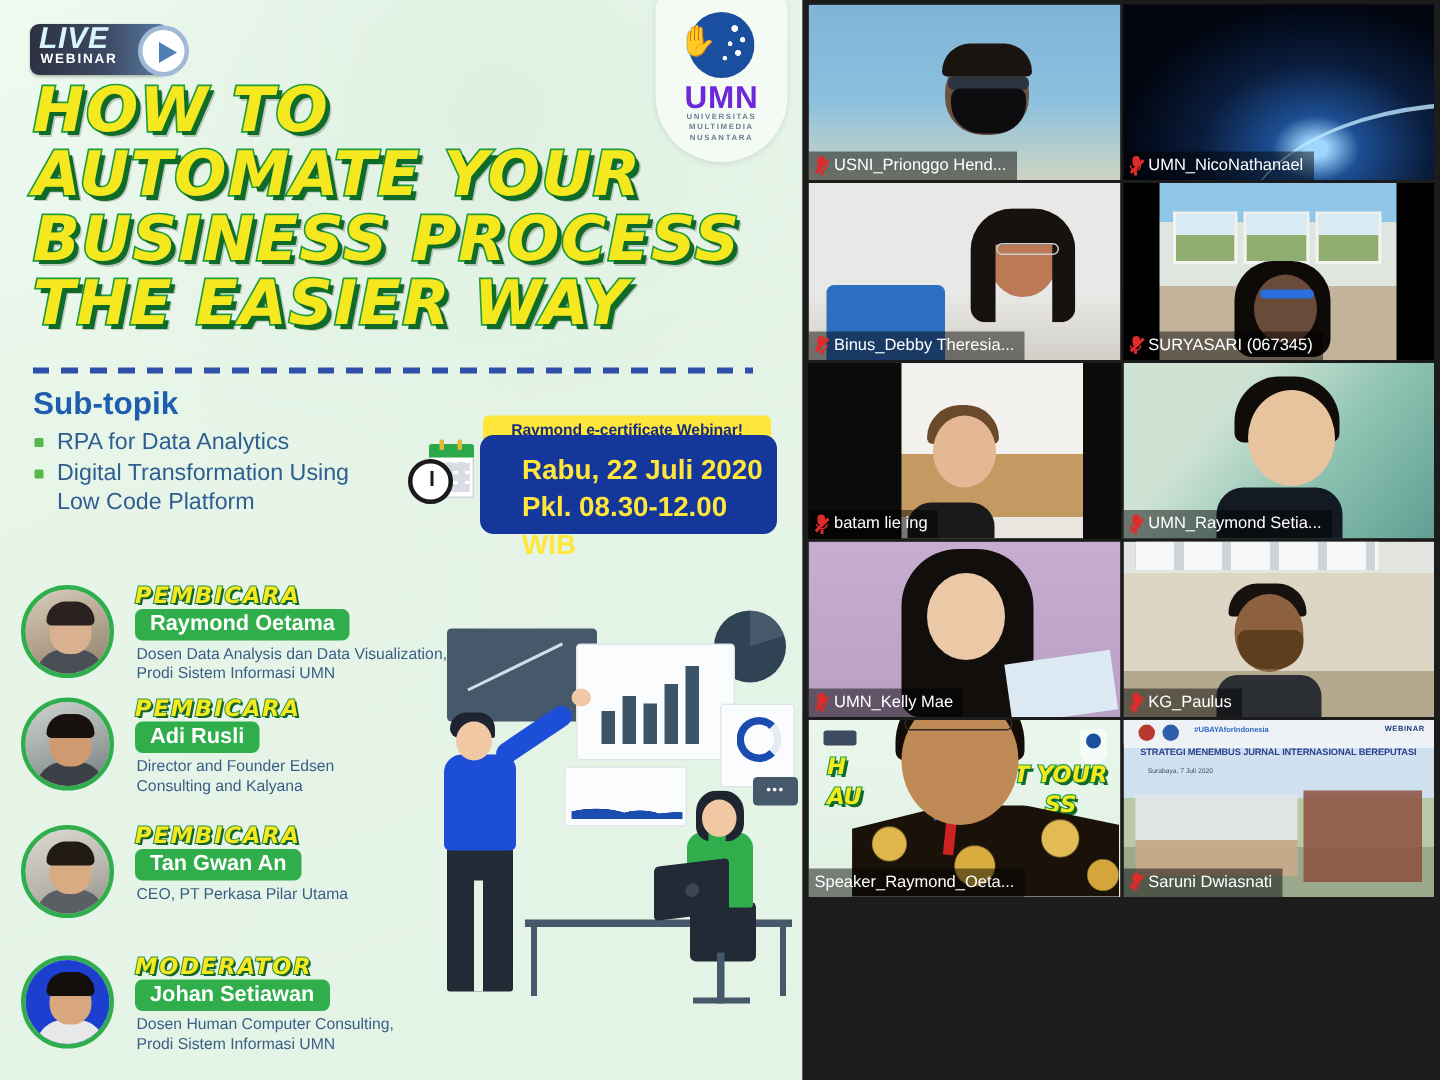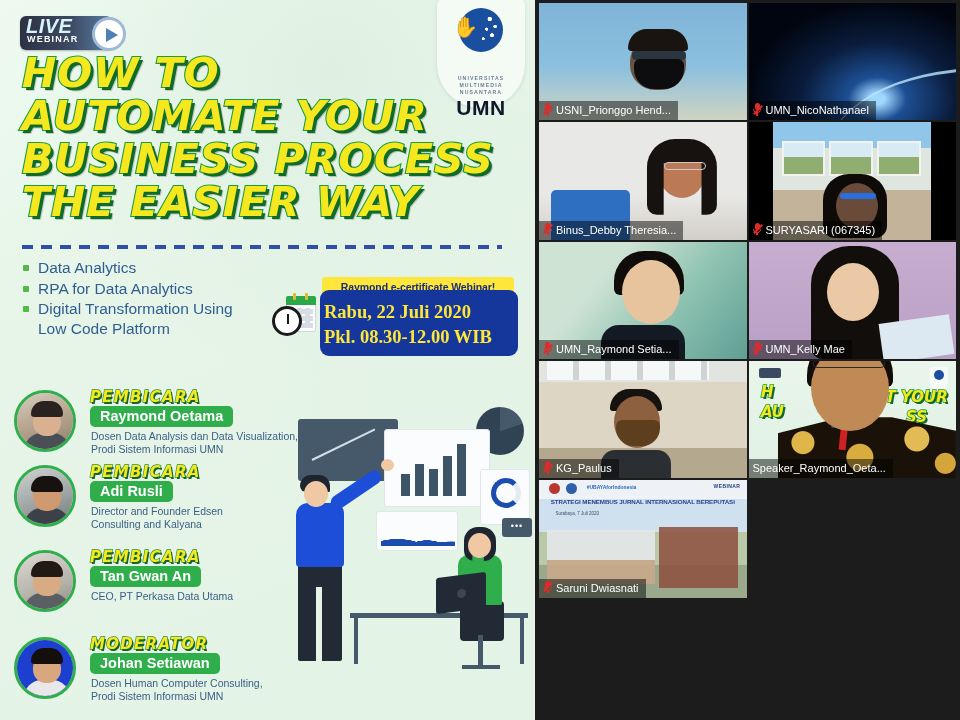--- a/index.html
+++ b/index.html
@@ -42,21 +42,21 @@
     border-radius:50%; background:#1a4fa0;
     background-image:
       radial-gradient(circle at 70% 25%, #ffffff 0 2px, transparent 2.5px),
       radial-gradient(circle at 82% 42%, #ffffff 0 1.6px, transparent 2px),
       radial-gradient(circle at 63% 48%, #ffffff 0 1.4px, transparent 1.8px),
       radial-gradient(circle at 75% 62%, #ffffff 0 1.8px, transparent 2.2px),
       radial-gradient(circle at 55% 70%, #ffffff 0 1.3px, transparent 1.7px); }
   #umn-logo .hand { position:absolute; left:16px; top:19px; font-size:20px;
     color:#e8eef6; text-shadow:0 0 1px #5d6f86; }
   #umn-logo .umn-t { position:absolute; left:0; right:0; top:58px; text-align:center;
-    color:#0f172a; font-size:21px; font-weight:bold; letter-spacing:.5px;margin-top:42px; }
+    color:#6d28d9; font-size:21px; font-weight:bold; letter-spacing:.5px; }
   #umn-logo .umn-s { position:absolute; left:0; right:0; top:79px; text-align:center;
     color:#6d7f92; font-size:5.2px; font-weight:bold; letter-spacing:1.1px; line-height:7px; }
 
   
   #headline { position:absolute; left:22px; top:52px; width:500px; }
   #headline .ln { font-size:41px; font-weight:bold; font-style:italic;
     line-height:43px; letter-spacing:1px; color:#f5e81e;
     -webkit-text-stroke:2.2px #1f9d3c;
     paint-order:stroke fill;
     text-shadow: 3px 3px 0 #0f6b28, 4px 4px 0 rgba(0,0,0,.18);
@@ -75,21 +75,21 @@
     height:6px; border-radius:1px; background:#54b948; }
   #subtopik li span.cont { display:block; padding-left:0; }
 
   
   #date-card { position:absolute; left:320px; top:290px; width:198px; height:66px;
     background:#15379b; border-radius:9px; }
   #cert-ribbon { position:absolute; left:322px; top:277px; width:192px; height:20px;
     background:#ffe63b; border-radius:4px; color:#1a2f7a; font-size:10.5px;
     font-weight:bold; text-align:center; line-height:20px; letter-spacing:-.1px; }
   #date-card .dl { color:#ffe63b; font-weight:bold; font-size:18.5px; line-height:25px;
-    padding-left:4px;font-family:Liberation Serif, serif; }
+    padding-left:28px; }
   #date-card .dl:first-child { padding-top:10px; }
   #clock-ico { position:absolute; left:272px; top:293px; width:46px; height:48px; }
   #clock-ico .cal { position:absolute; left:14px; top:3px; width:30px; height:36px;
     background:#fff; border:1px solid #cfd6dd; border-radius:2px; }
   #clock-ico .calhd { position:absolute; left:14px; top:3px; width:30px; height:9px;
     background:#2aa84a; border-radius:2px 2px 0 0; }
   #clock-ico .calgr { position:absolute; left:17px; top:15px; width:24px; height:20px;
     background:
       repeating-linear-gradient(90deg,#d8dde3 0 5px,transparent 5px 8px),
       repeating-linear-gradient(0deg,#d8dde3 0 5px,transparent 5px 7px); }
@@ -185,21 +185,21 @@
     width:38px; height:4px; background:#46596b; }
 
   
   #video-grid { position:absolute; left:535px; top:0; width:425px; height:720px;
     background:#1c1c1c; display:grid; grid-template-columns:1fr 1fr;
     grid-template-rows:repeat(6,1fr); gap:2px; padding:3px 4px 3px 4px; }
   .tile { position:relative; background:#000; overflow:hidden; }
   .tile .vid { position:absolute; inset:0; }
   .tile .nametag { position:absolute; left:0; bottom:0; max-width:96%;
     background:rgba(0,0,0,.48); color:#fff; font-size:11px; line-height:14px;
-    padding:2px 7px 3px 4px; display:flex; align-items:flex-start; gap:4px;
+    padding:2px 7px 3px 4px; display:flex; align-items:flex-end; gap:4px;
     white-space:nowrap; overflow:hidden; }
   .mic-ico { flex:0 0 auto; width:9px; height:13px; position:relative; display:inline-block; }
   .mic-ico .b { position:absolute; left:2px; top:0; width:5px; height:7px;
     border-radius:3px; background:#e02b2b; }
   .mic-ico .s { position:absolute; left:0.5px; top:6px; width:8px; height:4px;
     border:1.4px solid #e02b2b; border-top:none; border-radius:0 0 5px 5px; }
   .mic-ico .t { position:absolute; left:3.5px; top:9.5px; width:2px; height:3px; background:#e02b2b; }
   .mic-ico .slash { position:absolute; left:-1px; top:5.5px; width:12px; height:1.8px;
     background:#e02b2b; transform:rotate(-45deg); }
 
@@ -376,22 +376,22 @@
       <div id="headline">
         <div class="ln">HOW TO</div>
         <div class="ln">AUTOMATE YOUR</div>
         <div class="ln">BUSINESS PROCESS</div>
         <div class="ln">THE EASIER WAY</div>
       </div>
 
       <div id="dash-sep"></div>
 
       <div id="subtopik">
+        <h3>Sub-topik</h3>
         <ul>
-          <li>Data Analytics</li>
           <li>RPA for Data Analytics</li>
           <li>
             <span>Digital Transformation Using</span>
             <span class="cont">Low Code Platform</span>
           </li>
         </ul>
       </div>
 
       <div id="clock-ico">
         <div class="cal"></div>
@@ -441,21 +441,21 @@
       <div class="spk" style="top:548px">
         <div class="ph">
           <div class="face" style="background:linear-gradient(160deg,#dcdad4 0%,#b6b3ab 60%,#8d8a83 100%)"></div>
           <div class="body" style="background:#5a5f64"></div>
           <div class="head" style="background:#d8ab83"></div>
           <div class="hair" style="background:#201914"></div>
         </div>
         <div class="role">PEMBICARA</div>
         <div class="name">Tan Gwan An</div>
         <div class="desc">
-          <div>CEO, PT Perkasa Data Utama</div>
+          <div>CEO, PT Perkasa Pilar Utama</div>
           <div></div>
         </div>
       </div>
 
       <div class="spk" style="top:635px">
         <div class="ph">
           <div class="face" style="background:#1d3fd0"></div>
           <div class="body" style="background:#e8e8ea"></div>
           <div class="head" style="background:#d9a77e"></div>
           <div class="hair" style="background:#140f0c"></div>
@@ -573,20 +573,37 @@
         <span class="mic-ico">
             <i class="b"></i>
             <i class="s"></i>
             <i class="t"></i>
             <i class="slash"></i>
           </span>
         <span>SURYASARI (067345)</span>
       </div>
     </div>
 
+    <div class="tile">
+      <div class="vid v-batam">
+        <div class="rm"></div>
+          <div class="hr"></div>
+          <div class="h"></div>
+          <div class="sh"></div>
+      </div>
+      <div class="nametag">
+        <span class="mic-ico">
+            <i class="b"></i>
+            <i class="s"></i>
+            <i class="t"></i>
+            <i class="slash"></i>
+          </span>
+        <span>batam lie ing</span>
+      </div>
+    </div>
 
     <div class="tile">
       <div class="vid v-raysetia">
         <div class="bd"></div>
           <div class="hr"></div>
           <div class="h"></div>
       </div>
       <div class="nametag">
         <span class="mic-ico">
             <i class="b"></i>

